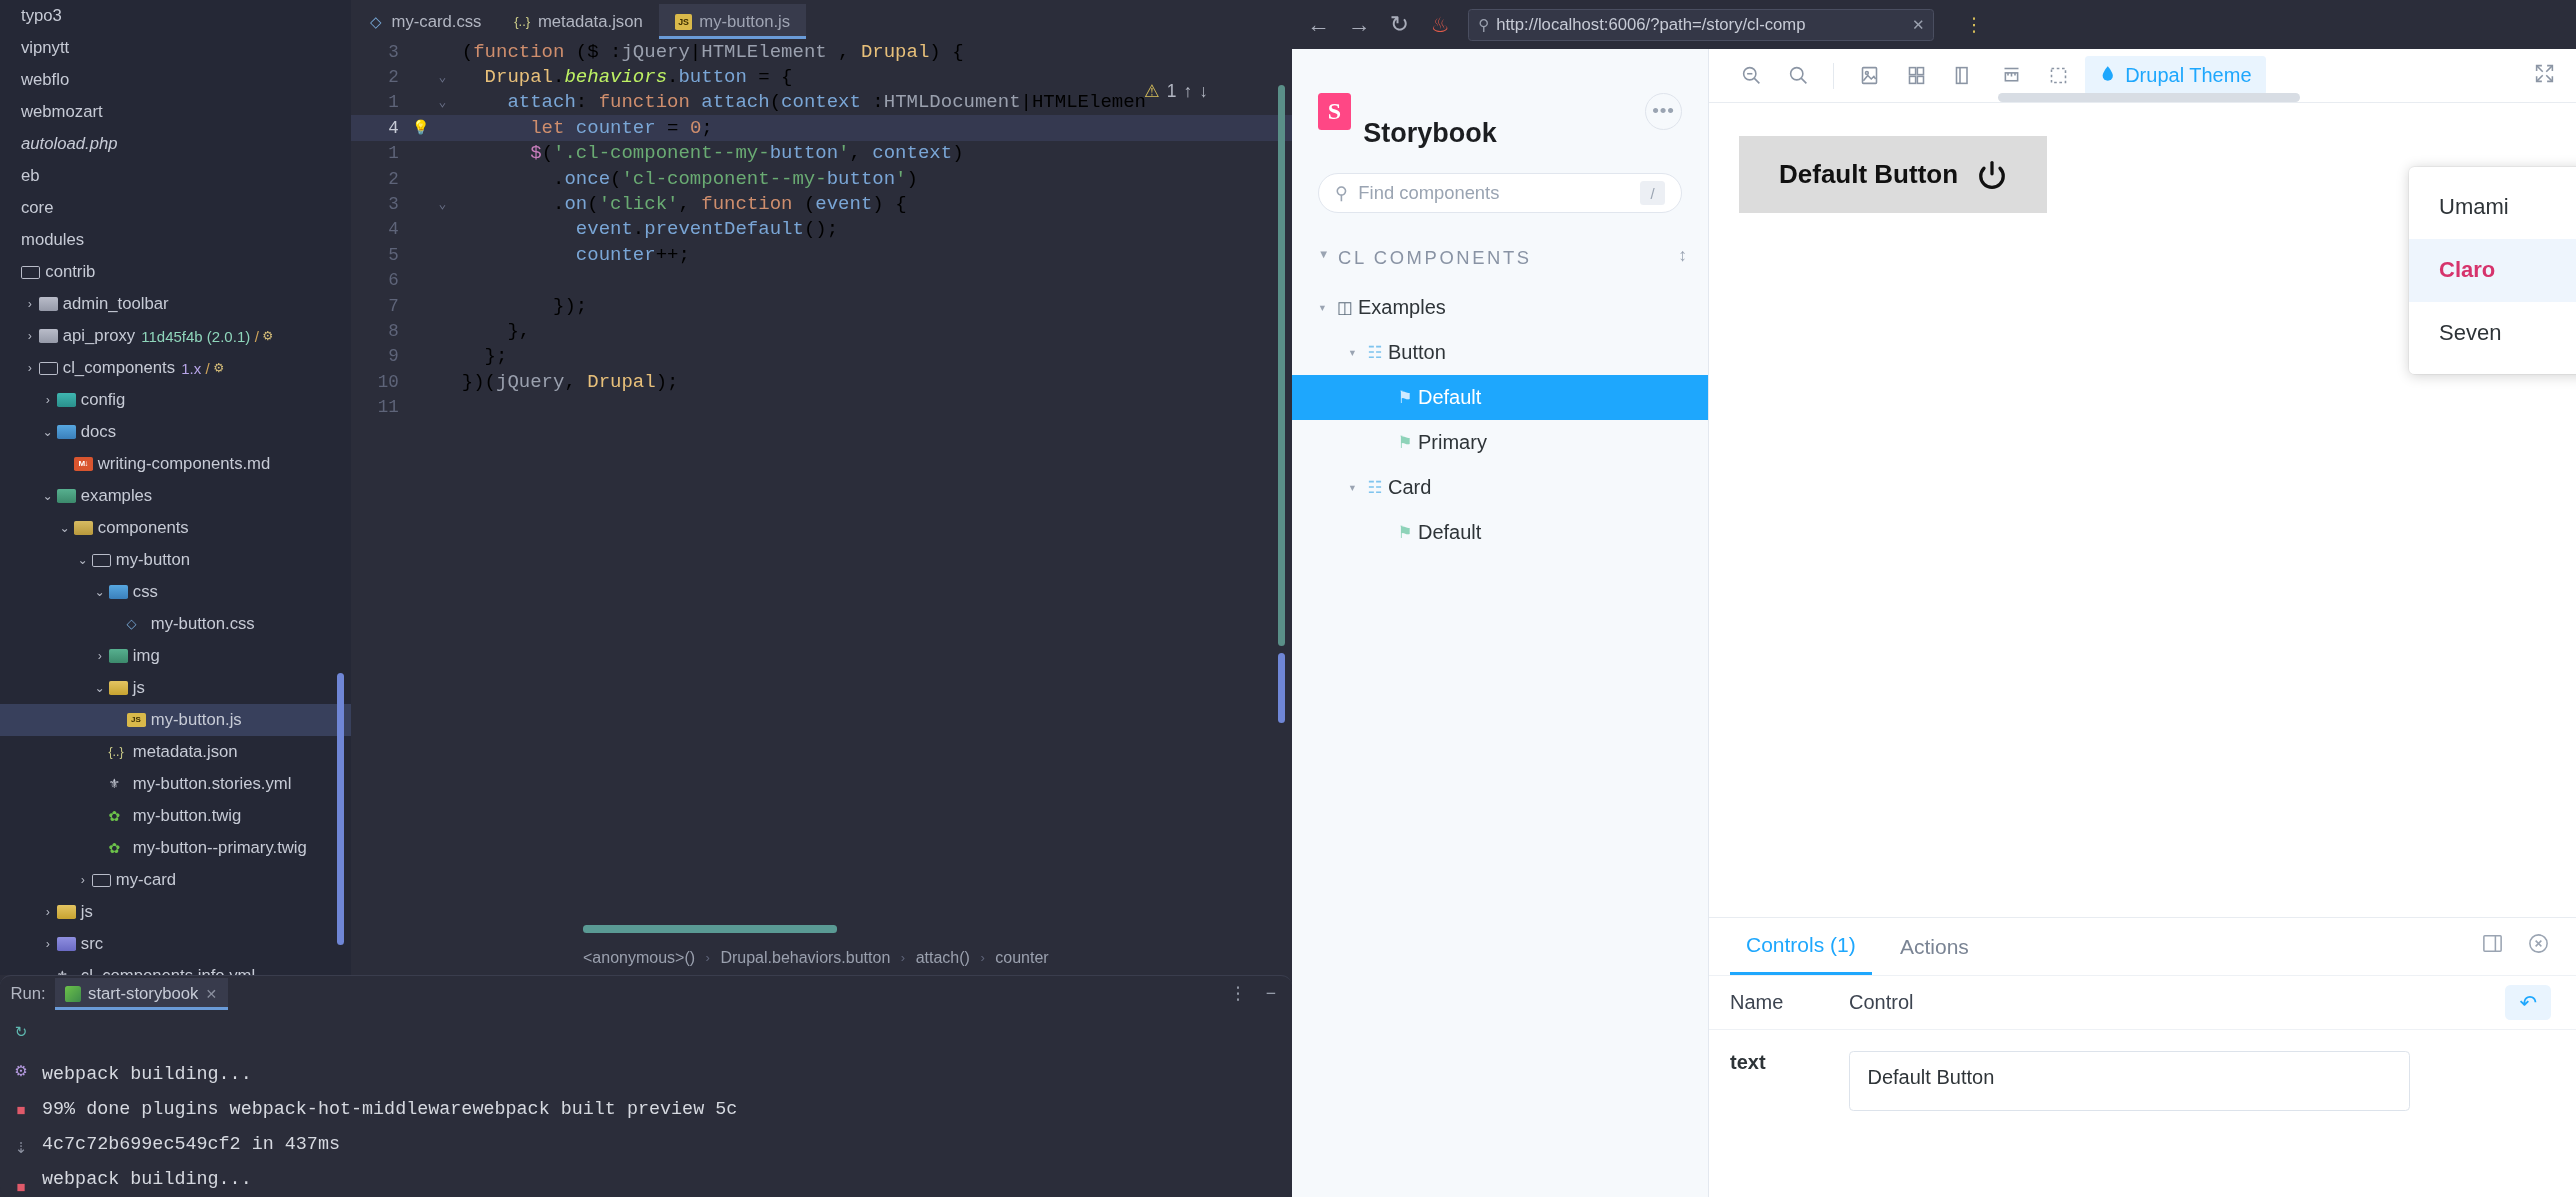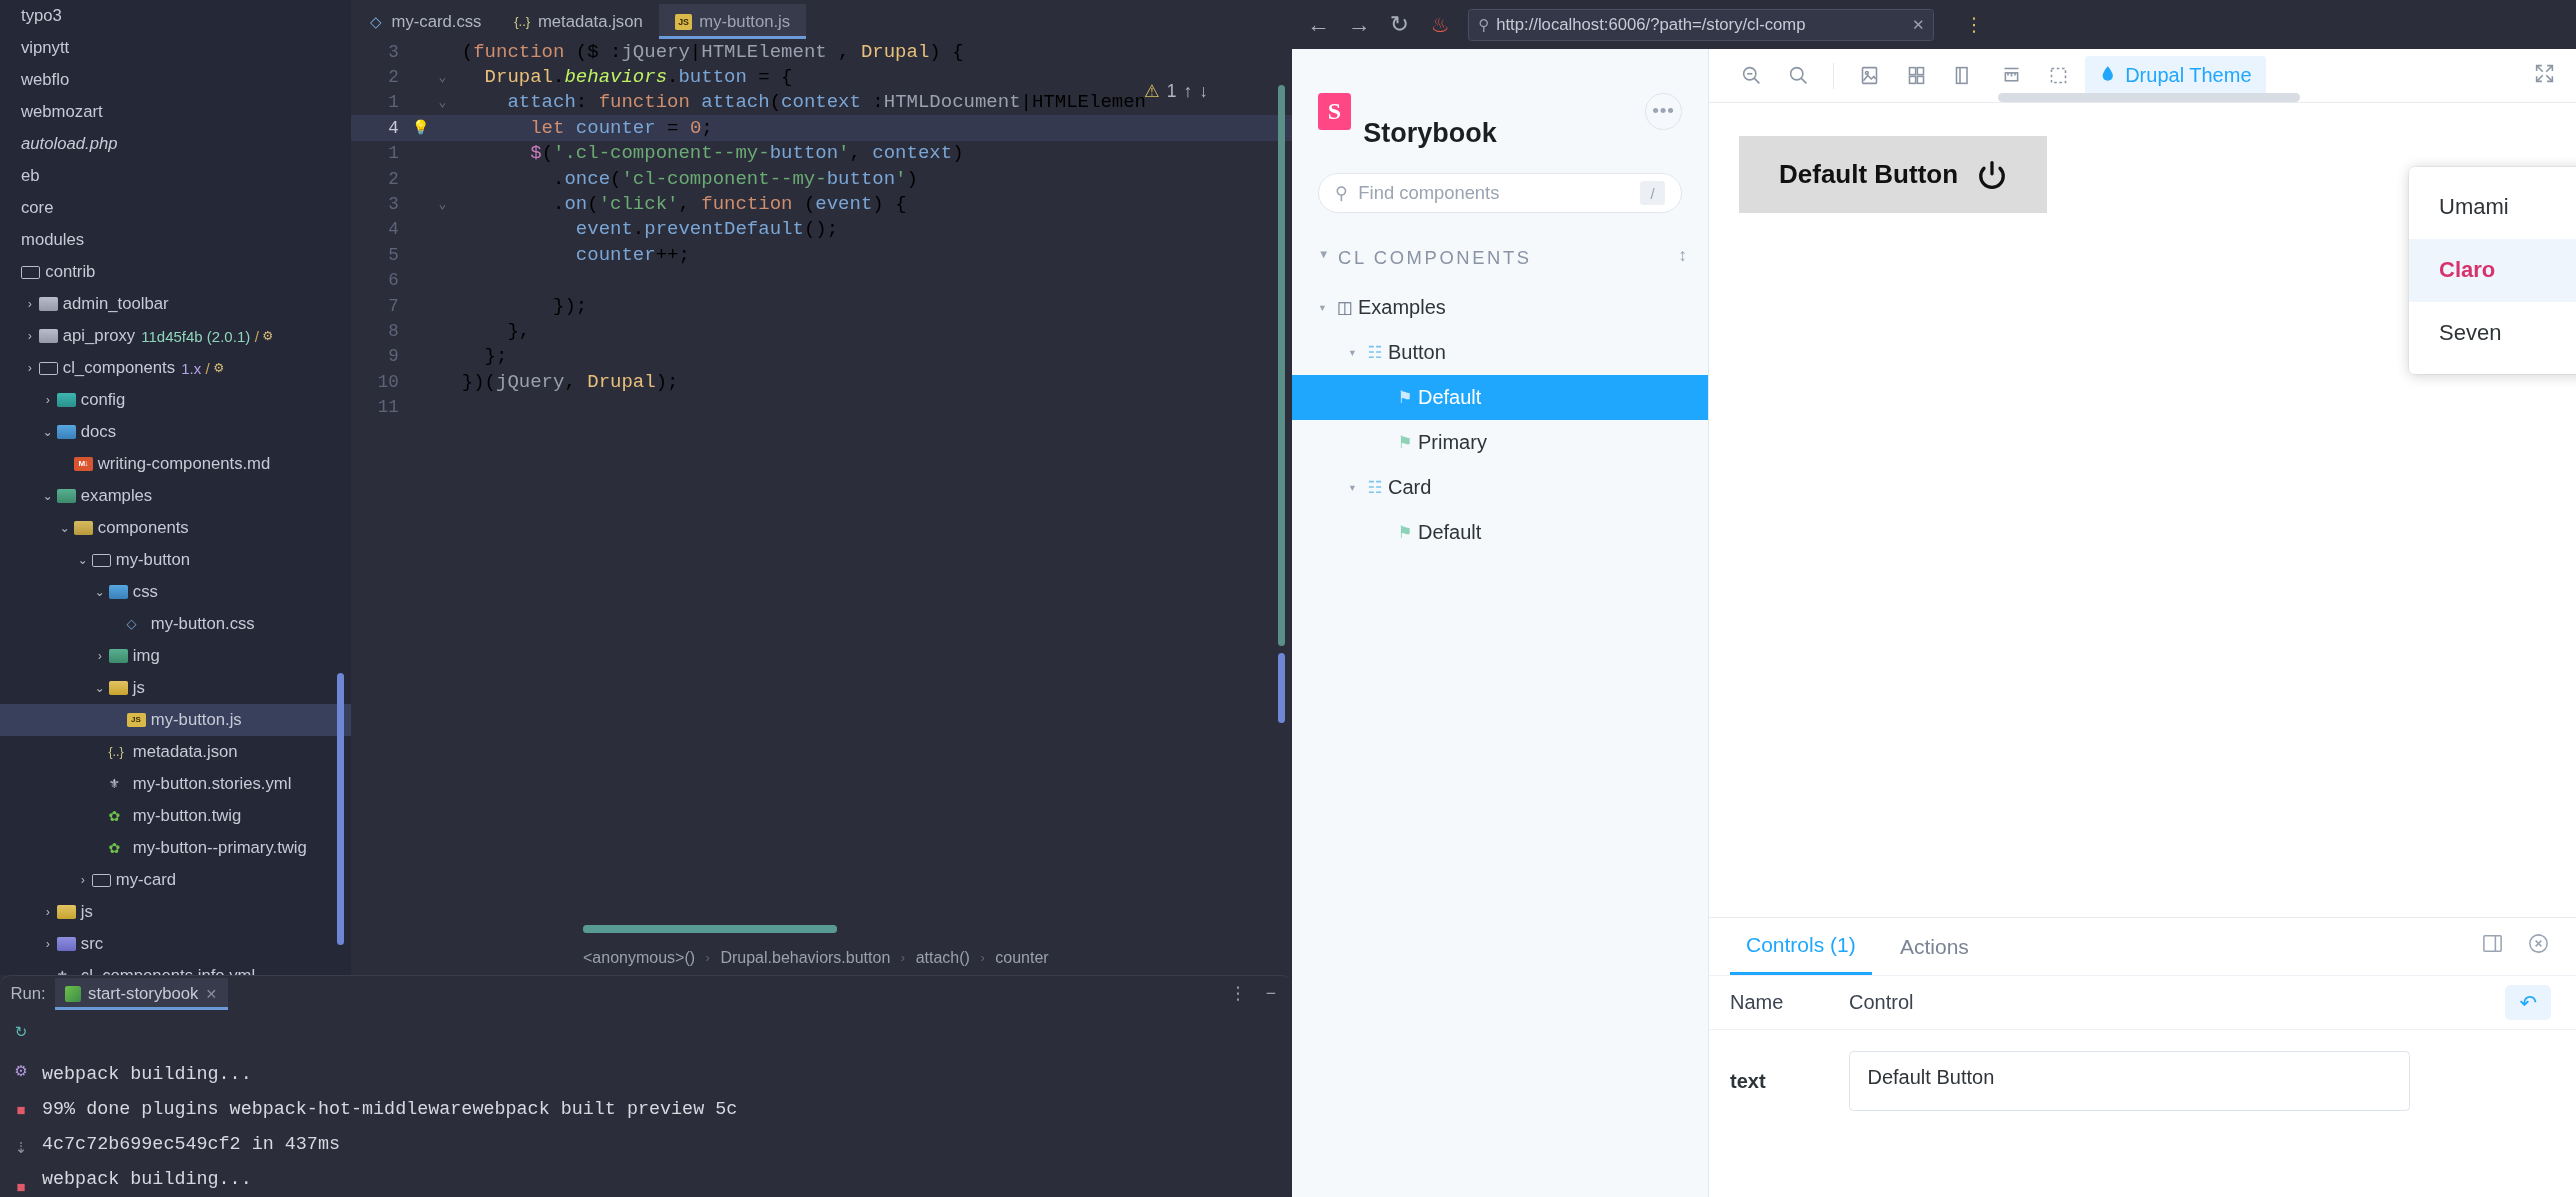--- a/index.html
+++ b/index.html
@@ -245,21 +245,21 @@
   .ad-right { margin-left:auto; display:flex; gap: 23px; color:#9aa4b2;
               font-size: 22px; padding-right: 5.3px; }
   .ad-cols { height: 54px; display:flex; align-items:center;
              border-bottom:0.9px solid #eef1f5; position:relative; }
   .ad-col-name { width: 140px; padding-left: 21px; font-size: 20px; color:#3d4450; }
   .ad-col-ctrl { font-size: 20px; color:#3d4450; }
   .ad-reset { position:absolute; right: 24.6px; width: 46px; height: 35px;
               background:#e9f4fe; border-radius:5.3px; color:#1ea7fd;
               display:flex; align-items:center; justify-content:center;
               font-size: 21px; }
-  .ad-row { display:flex; align-items:center; padding-top: 21px; }
+  .ad-row { display:flex; padding-top: 21px; }
   .ad-row-name { width: 140px; padding-left: 21px; font-size: 20px;
                  font-weight:bold; color:#2e3438; }
   .ad-input { width: 561px; height: 60px; border:0.9px solid #dde3eb;
               border-radius:4.4px; padding: 14px 17.5px; font-size: 20px;
               color:#2e3438; background:#fff;
               font-family:"Liberation Sans", sans-serif; resize:none; }
 </style>
 </head>
 <body>
 

